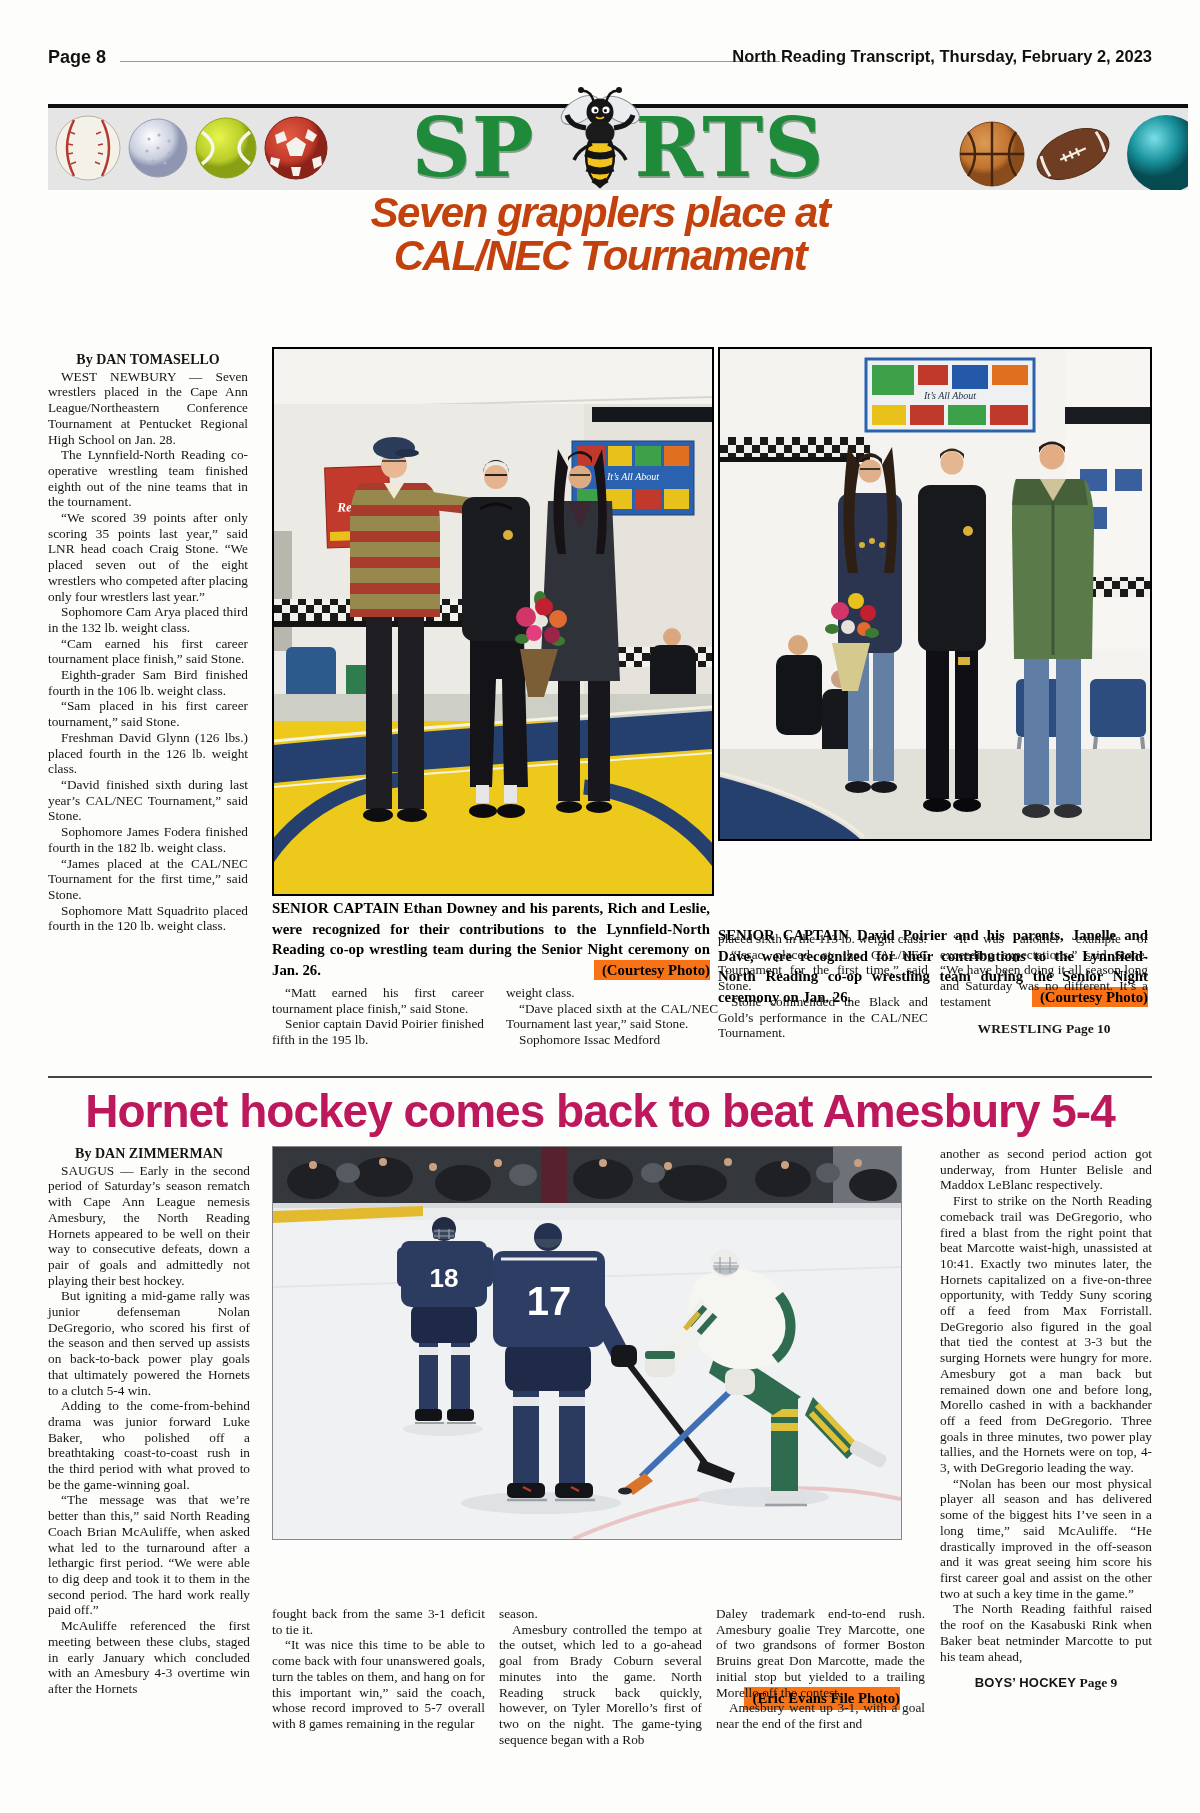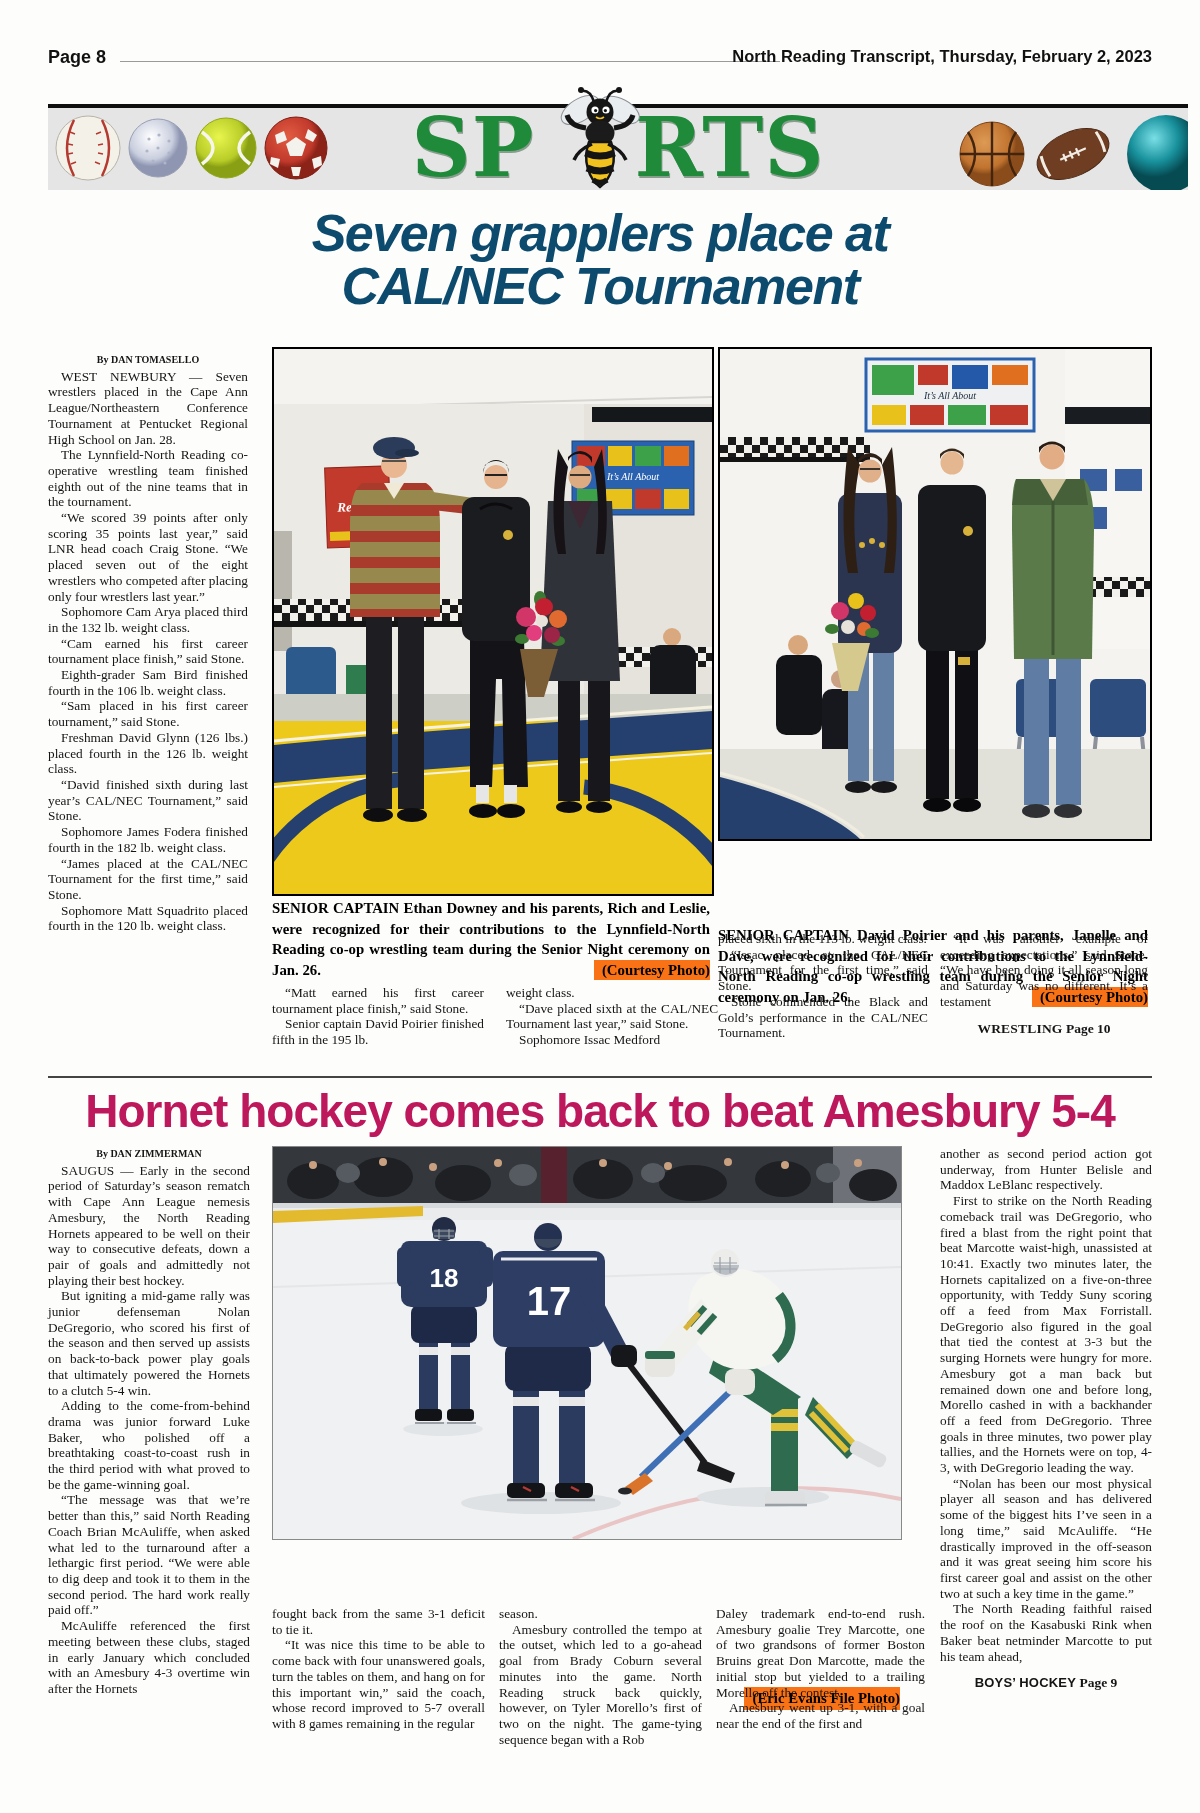--- a/index.html
+++ b/index.html
@@ -12,29 +12,29 @@
   .headrule{height:1px;background:#9a9a9a;}
   
   .banner{background:#e5e5e5;border-top:4px solid #0e0e0e;overflow:hidden;padding-left:36px;}
   .banner-title{position:absolute;left:0;right:0;top:-4px;height:86px;display:flex;align-items:center;justify-content:center;
       font-family:"DejaVu Serif",serif;font-weight:bold;font-size:82px;color:#1f8b3a;
       text-shadow:1px 2px 0 rgba(20,70,30,.45);letter-spacing:1px;}
   .banner-gap{width:100px;}
   .balls{position:absolute;top:6px;display:flex;gap:5px;align-items:center;}
   
   .h1{font-family:"Liberation Sans",sans-serif;font-weight:bold;font-style:italic;
-      font-size:52px;line-height:1.02;letter-spacing:-1.5px;text-align:center;color:#0c4a6e;margin-top:15px;}
+      font-size:42px;line-height:1.02;letter-spacing:-1.5px;text-align:center;color:#c2410c;}
   .h2{font-family:"Liberation Sans",sans-serif;font-weight:bold;
       font-size:46px;letter-spacing:-1px;text-align:center;color:#be185d;}
   
   .col{font-family:"Liberation Serif",serif;font-size:13.3px;line-height:15.7px;
        text-align:justify;color:#151515;}
   .col p.para{margin:0;text-indent:13px;}
   .col p.para.flush{text-indent:0;}
-  .byline{text-align:center;font-weight:bold;margin:0 0 1px 0;text-indent:0;font-size:10px;}
+  .byline{text-align:center;font-weight:bold;margin:0 0 1px 0;text-indent:0;font-size:14px;}
   .jump{margin:11px 0 0 0;text-align:center;font-weight:bold;text-indent:0;font-size:13.5px;}
   .jump .jn{letter-spacing:.2px;}
   .jump.sansjump .jn{font-family:"Liberation Sans",sans-serif;font-size:13px;}
   
   .photo{border:2px solid #000;background:#ddd;}
   .photo.thin{border:1px solid #888;}
   .photo svg{display:block;}
   .caption{position:relative;font-weight:bold;font-size:14.8px;line-height:20.5px;text-align:justify;color:#000;}
   .caption .credit{position:absolute;right:0;bottom:0;background:#f97316;padding-left:8px;}
   .divider{height:2px;background:#444;}

